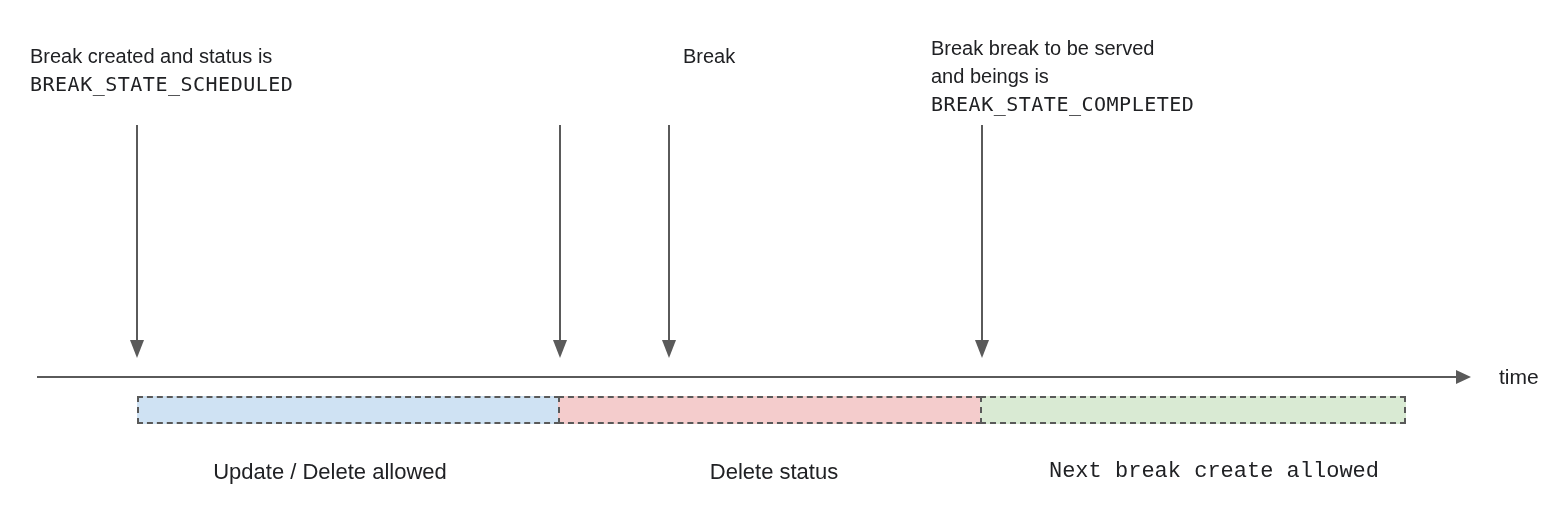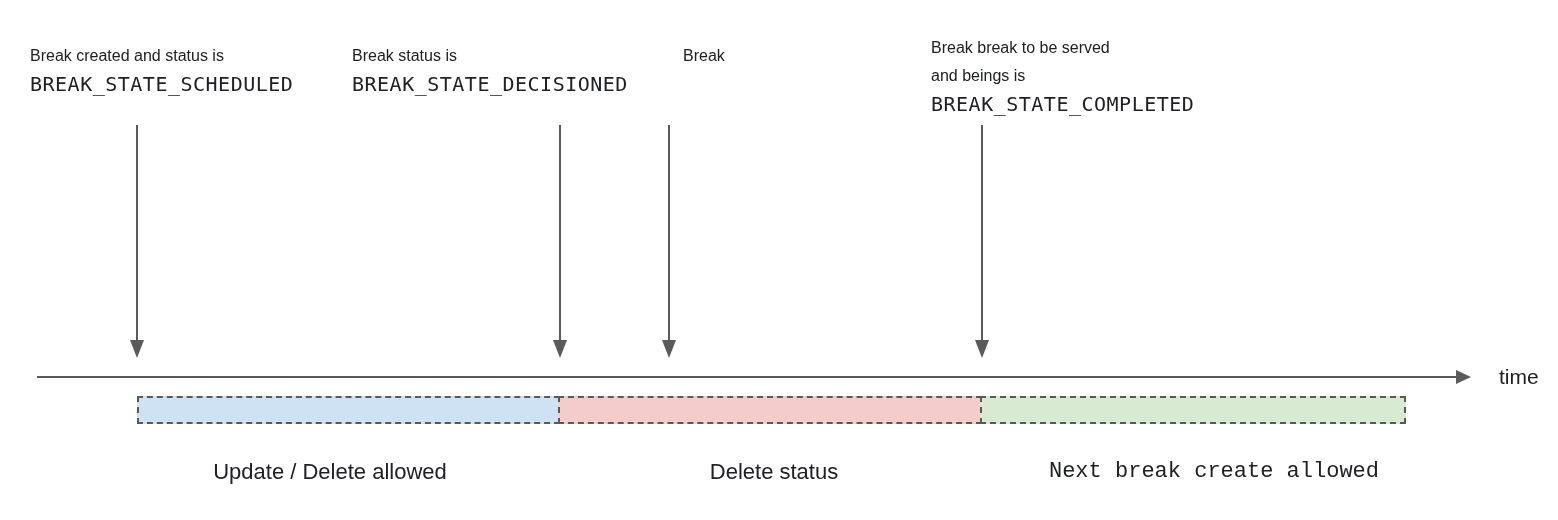--- a/index.html
+++ b/index.html
@@ -15,21 +15,21 @@
     overflow: hidden;
     font-family: "Liberation Sans", sans-serif;
     color: #202124;
   }
   
   .annotation {
     position: absolute;
     white-space: nowrap;
   }
   .ann-line {
-    font-size: 16px;
+    font-size: 20px;
     line-height: 28px;
     color: #202124;
   }
   .ann-line:empty { display: none; }
   .ann-code {
     font-family: "DejaVu Sans Mono", monospace;
     font-size: 20px;
     line-height: 28px;
     letter-spacing: 0.5px;
     color: #202124;
@@ -108,24 +108,20 @@
 </head>
 <body>
 
 <div class="canvas">
 
   <div class="annotation" style="left:30px; top:42px;">
     <div class="ann-line">Break created and status is</div>
     <div class="ann-code">BREAK_STATE_SCHEDULED</div>
   </div>
 
-  <div class="annotation" style="left:352px; top:42px;">
-    <div class="ann-line">Break status is</div>
-    <div class="ann-code">BREAK_STATE_DECISIONED</div>
-  </div>
 
   <div class="annotation" style="left:672px; top:42px;margin-left:11px;">
     <div class="ann-line">Break</div>
   </div>
 
   <div class="annotation" style="left:931px; top:34px;">
     <div class="ann-line">Break break to be served</div>
     <div class="ann-line">and beings is</div>
     <div class="ann-code">BREAK_STATE_COMPLETED</div>
   </div>

